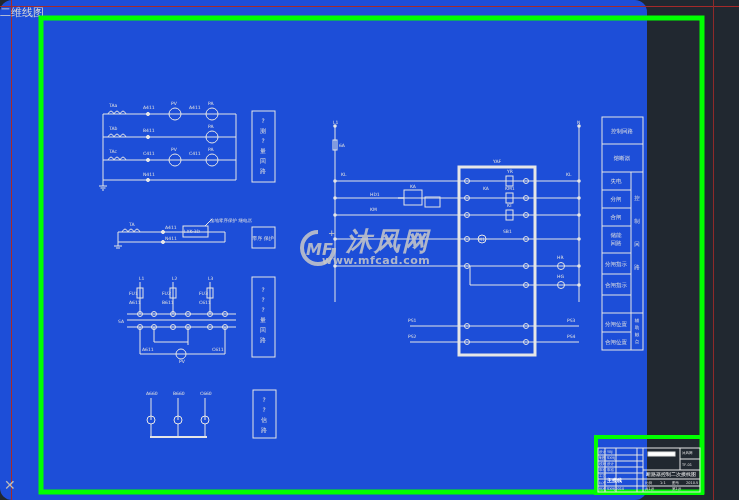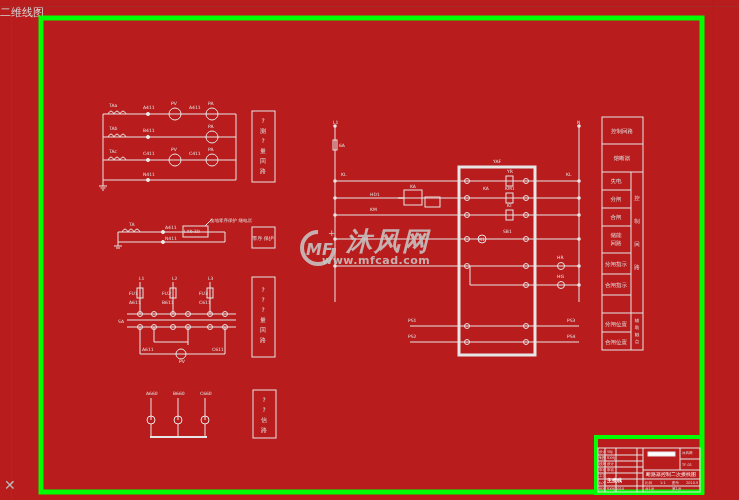--- a/index.html
+++ b/index.html
@@ -1,17 +1,17 @@
 <!DOCTYPE html>
 <html><head>
 <meta charset="utf-8">
 <style>
   html,body{margin:0;padding:0;}
   body{width:739px;height:500px;background:#212830;position:relative;overflow:hidden;font-family:"DejaVu Sans",sans-serif;}
-  .viewport{position:absolute;left:0;top:0;width:739px;height:500px;background:#b91c1c;}
+  .viewport{position:absolute;left:0;top:0;width:647px;height:500px;background:#1d4ed8;border-radius:12px;}
   .tab-label{position:absolute;left:0;top:5px;font-size:11px;color:#d8d8d8;letter-spacing:0px;white-space:nowrap;}
   .crosshair-h{position:absolute;left:0;top:6px;width:739px;height:1px;background:#a52a2a;}
   .crosshair-v{position:absolute;left:11px;top:0;width:1px;height:500px;background:#a52a2a;}
   .crosshair-v2{position:absolute;left:713px;top:0;width:1px;height:500px;background:#8e2a2a;}
   .ucs-icon{position:absolute;left:4px;top:478px;color:#bcbcbc;font-size:14px;line-height:14px;}
   svg{position:absolute;left:0;top:0;}
   .watermark{position:absolute;left:298px;top:228px;width:150px;height:40px;}
   .wm-cn{position:absolute;left:48px;top:-4px;font-size:26px;font-weight:bold;color:#c9c9c9;font-style:italic;opacity:.85;letter-spacing:2px;white-space:nowrap;}
   .wm-url{position:absolute;left:24px;top:26px;font-size:11px;font-weight:bold;color:#c9c9c9;opacity:.85;letter-spacing:.5px;white-space:nowrap;}
   .wm-logo{position:absolute;left:0;top:0;width:40px;height:40px;}

